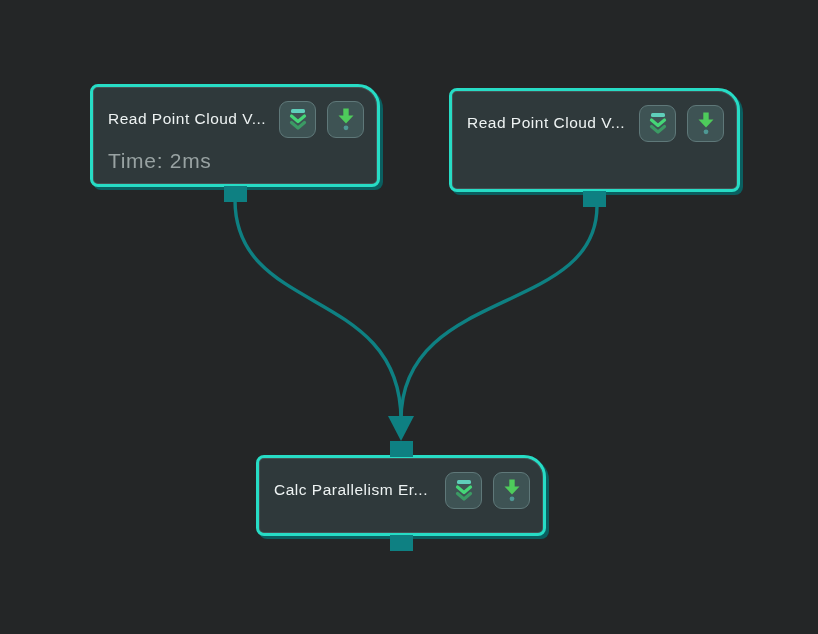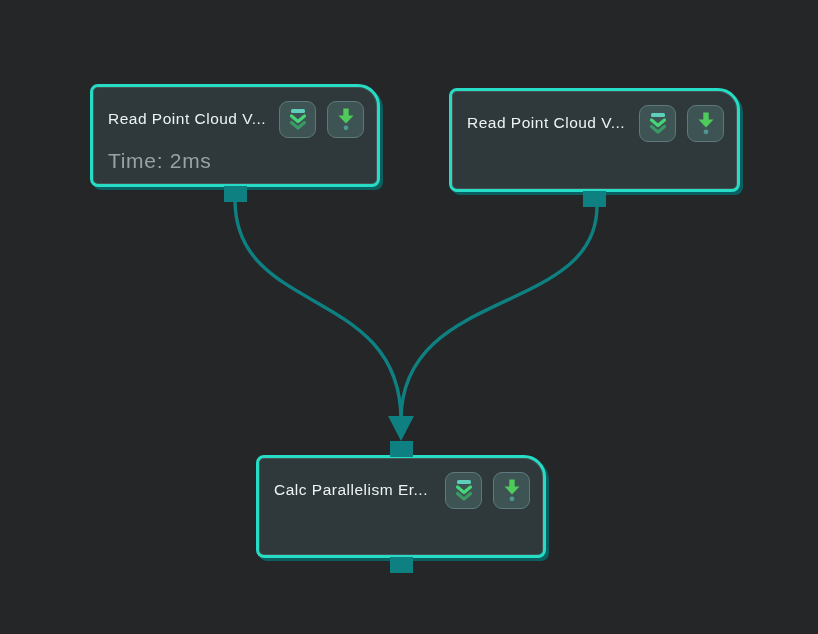--- a/index.html
+++ b/index.html
@@ -33,21 +33,21 @@
     position: absolute;
     box-sizing: border-box;
     background: var(--node-bg, #2f393b);
     border: 3px solid var(--node-border, #27dcc5);
     border-radius: 8px 22px 8px 8px;
     box-shadow: 3px 3px 0 0 var(--node-shadow, #0a5f60),
                 inset 0 0 0 1px rgba(150, 170, 170, 0.22);
   }
   .node-1 { left: 90px;  top: 84px;  width: 290px; height: 103px; }
   .node-2 { left: 449px; top: 88px;  width: 291px; height: 104px; }
-  .node-3 { left: 256px; top: 455px; width: 290px; height: 103px; }
+  .node-3 { left: 256px; top: 455px; width: 290px; height: 81px; }
 
   .node-header {
     display: flex;
     align-items: center;
     padding: 10px 13px 0 15px;
     height: 44px;
   }
   .node-title {
     flex: 1;
     color: var(--title-text, #eef3f3);

